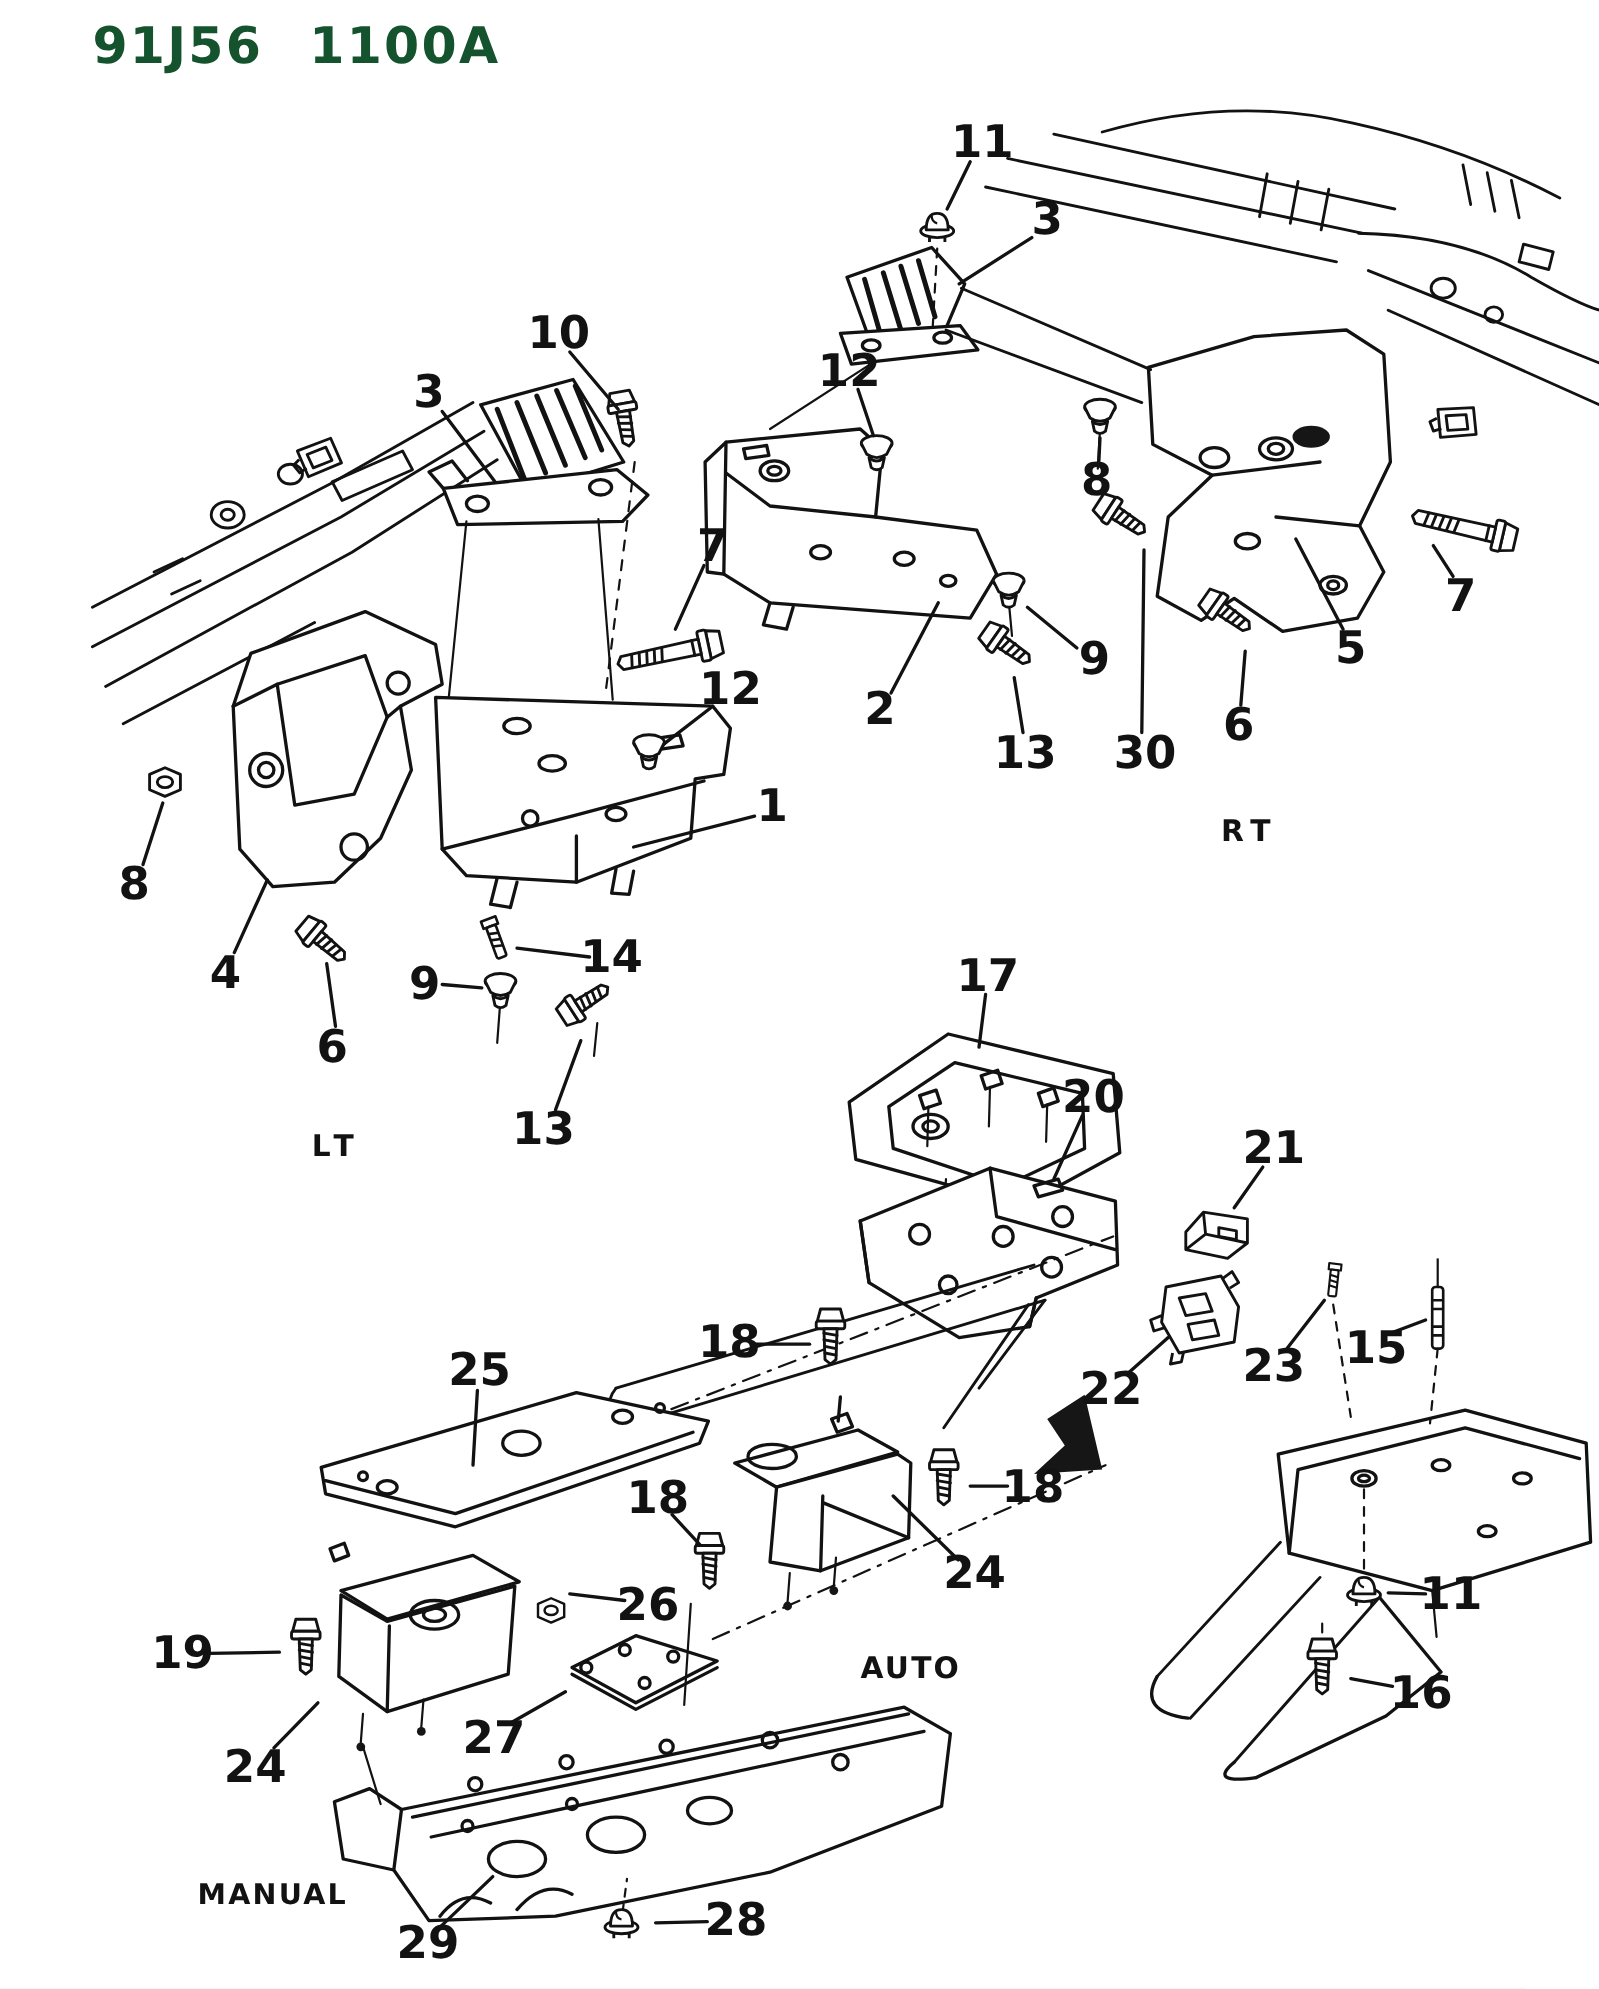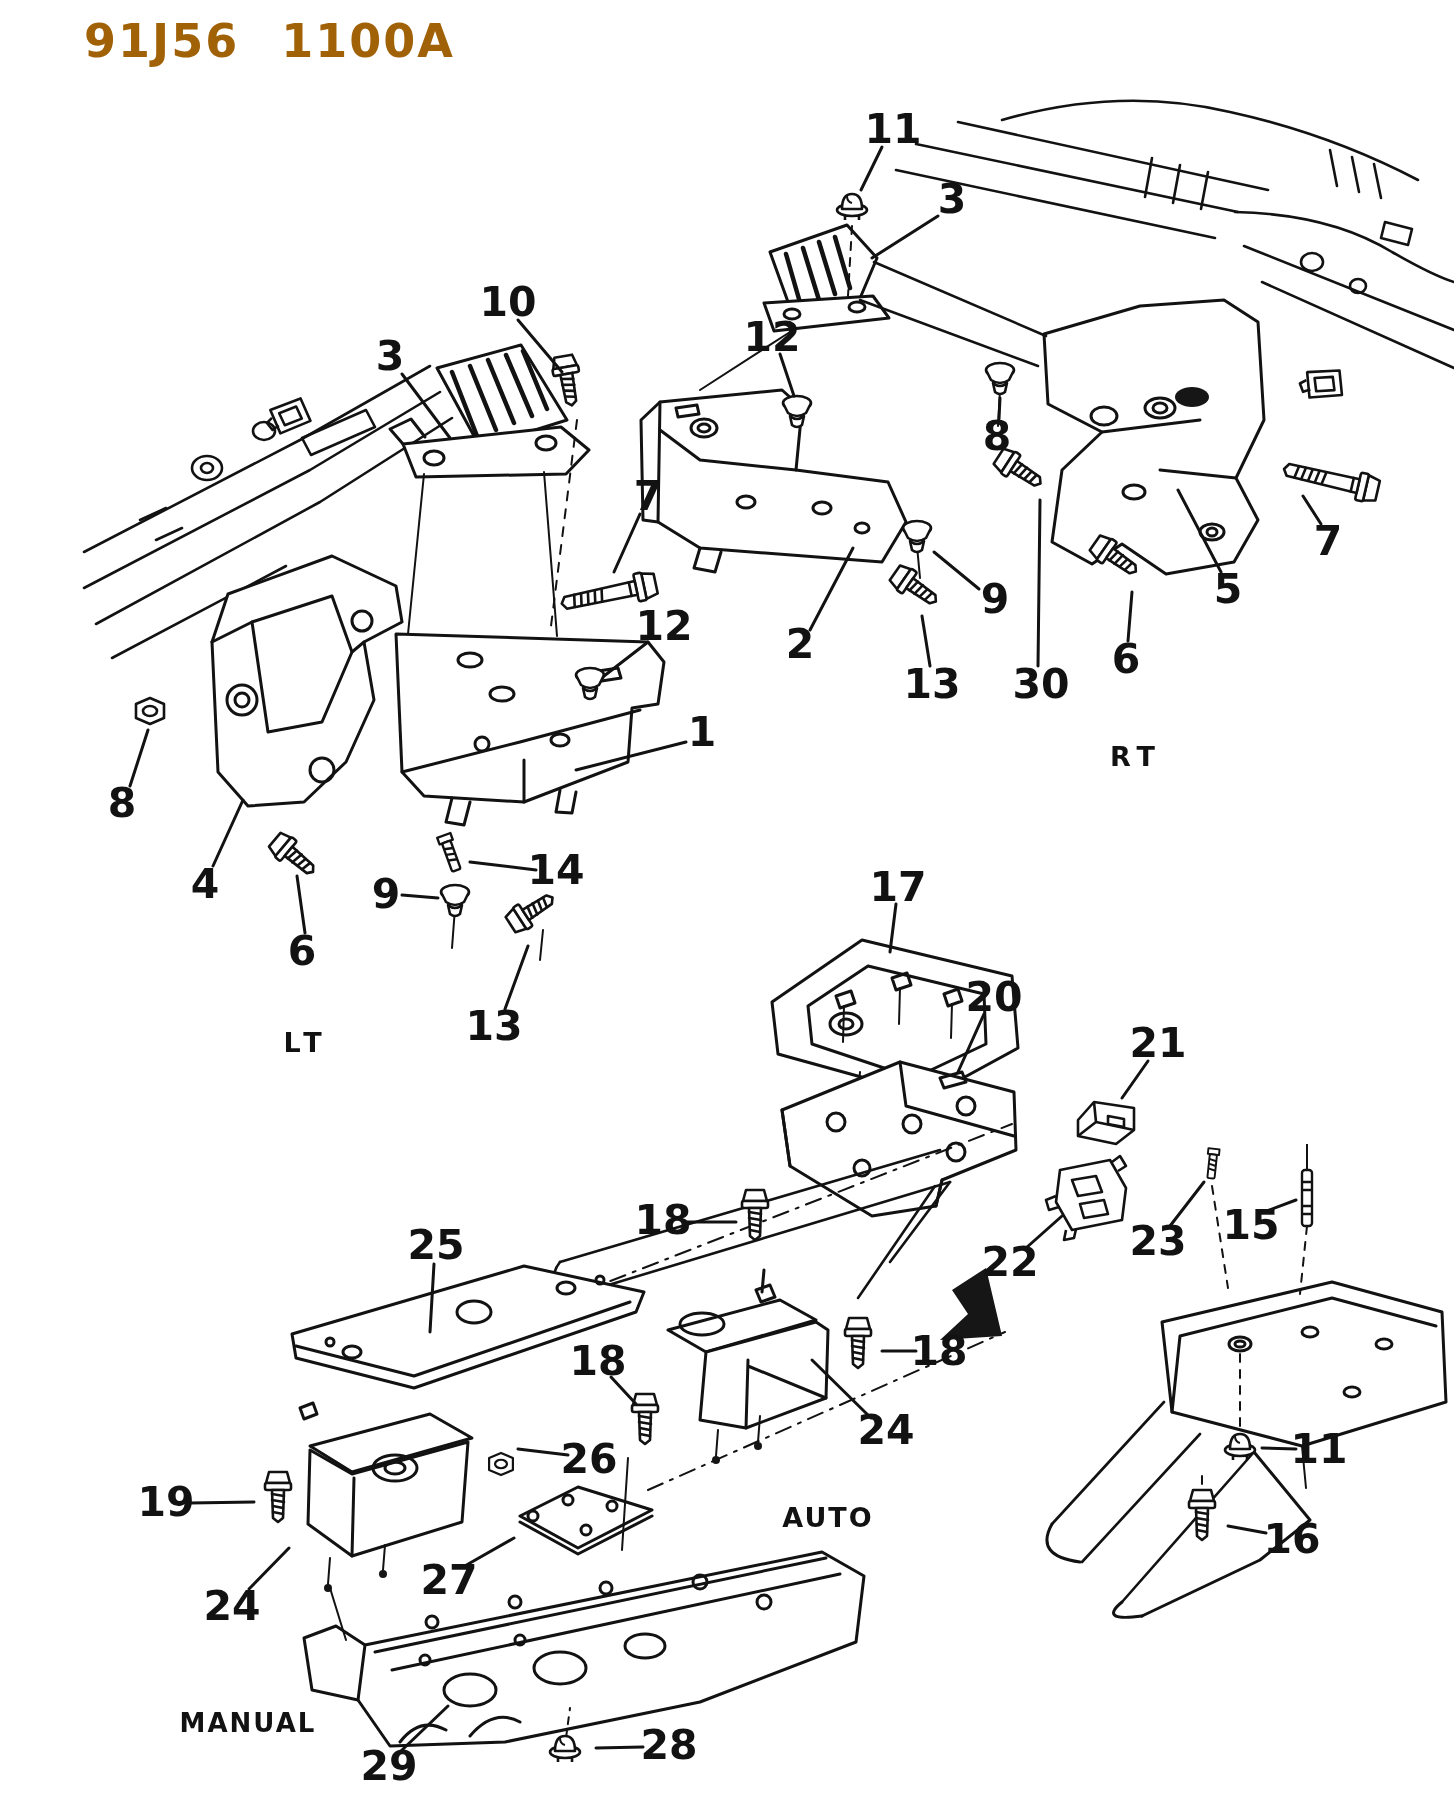--- a/index.html
+++ b/index.html
@@ -1,19 +1,19 @@
 <!DOCTYPE html>
 <html><head>
 <meta charset="utf-8">
 <style>
   html,body{margin:0;padding:0;background:#e8e8e8;}
   .page{position:relative;width:1454px;height:1808px;background:#ffffff;overflow:hidden;
         font-family:"DejaVu Sans",sans-serif;}
   .hdr{position:absolute;left:84px;top:14px;display:flex;gap:42px;
-       font-weight:700;font-size:46px;letter-spacing:2px;color:#a16207;}
+       font-weight:700;font-size:46px;letter-spacing:2px;color:#14532d;}
   svg{position:absolute;left:0;top:0;}
   .callout{font-family:"DejaVu Sans",sans-serif;font-weight:700;font-size:41px;fill:#121212;
            text-anchor:middle;dominant-baseline:central;}
   .section{font-family:"DejaVu Sans",sans-serif;font-weight:700;fill:#121212;
            text-anchor:middle;dominant-baseline:central;}
   .leader{fill:none;stroke:#121212;stroke-width:3;stroke-linecap:round;}
 </style>
 </head>
 <body>
 

